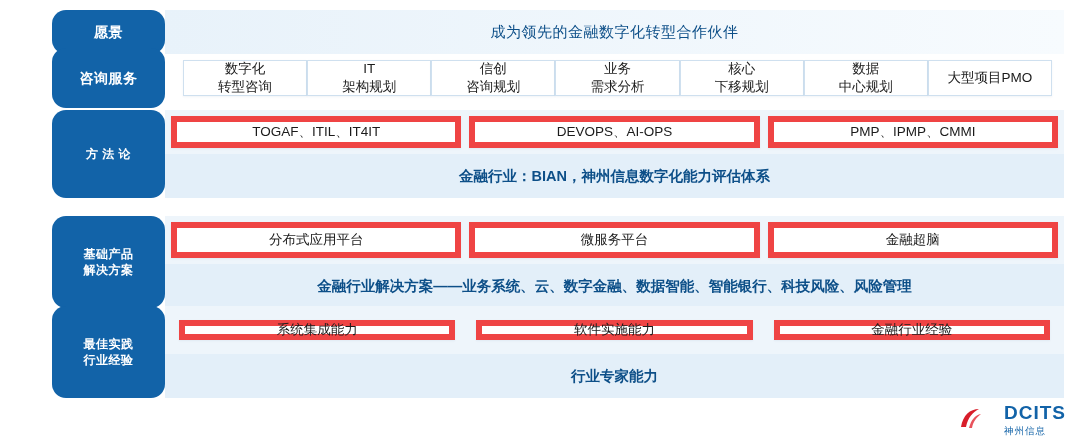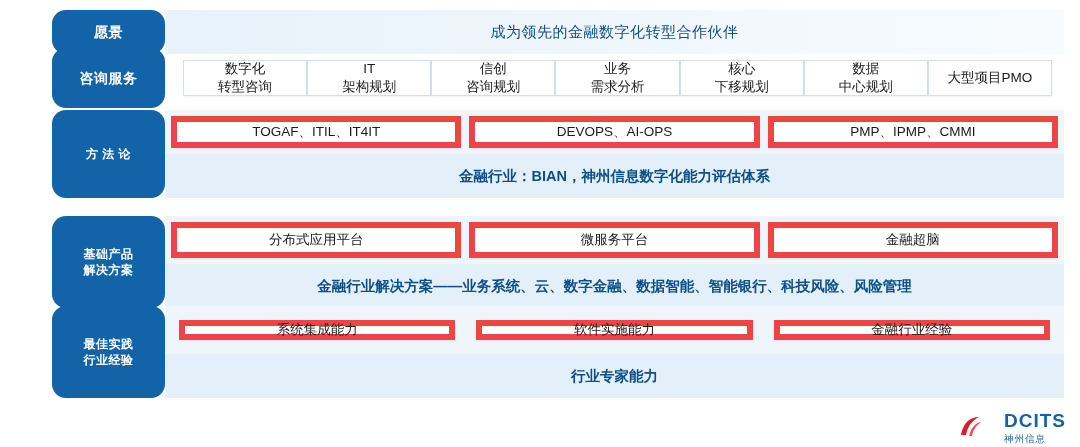--- a/index.html
+++ b/index.html
@@ -163,21 +163,21 @@
     font-size: 14.5px;
     font-weight: bold;
     color: #0d4f88;
     background: #e3eff9;
   }
 
   
   #logo {
     position: absolute;
     right: 14px;
-    bottom: 4px;
+    bottom: 12px;
     display: flex;
     align-items: center;
     gap: 21px;
   }
   #logo .mark {
     width: 26px;
     height: 26px;
     position: relative;
   }
   #logo .mark svg { display: block; }

